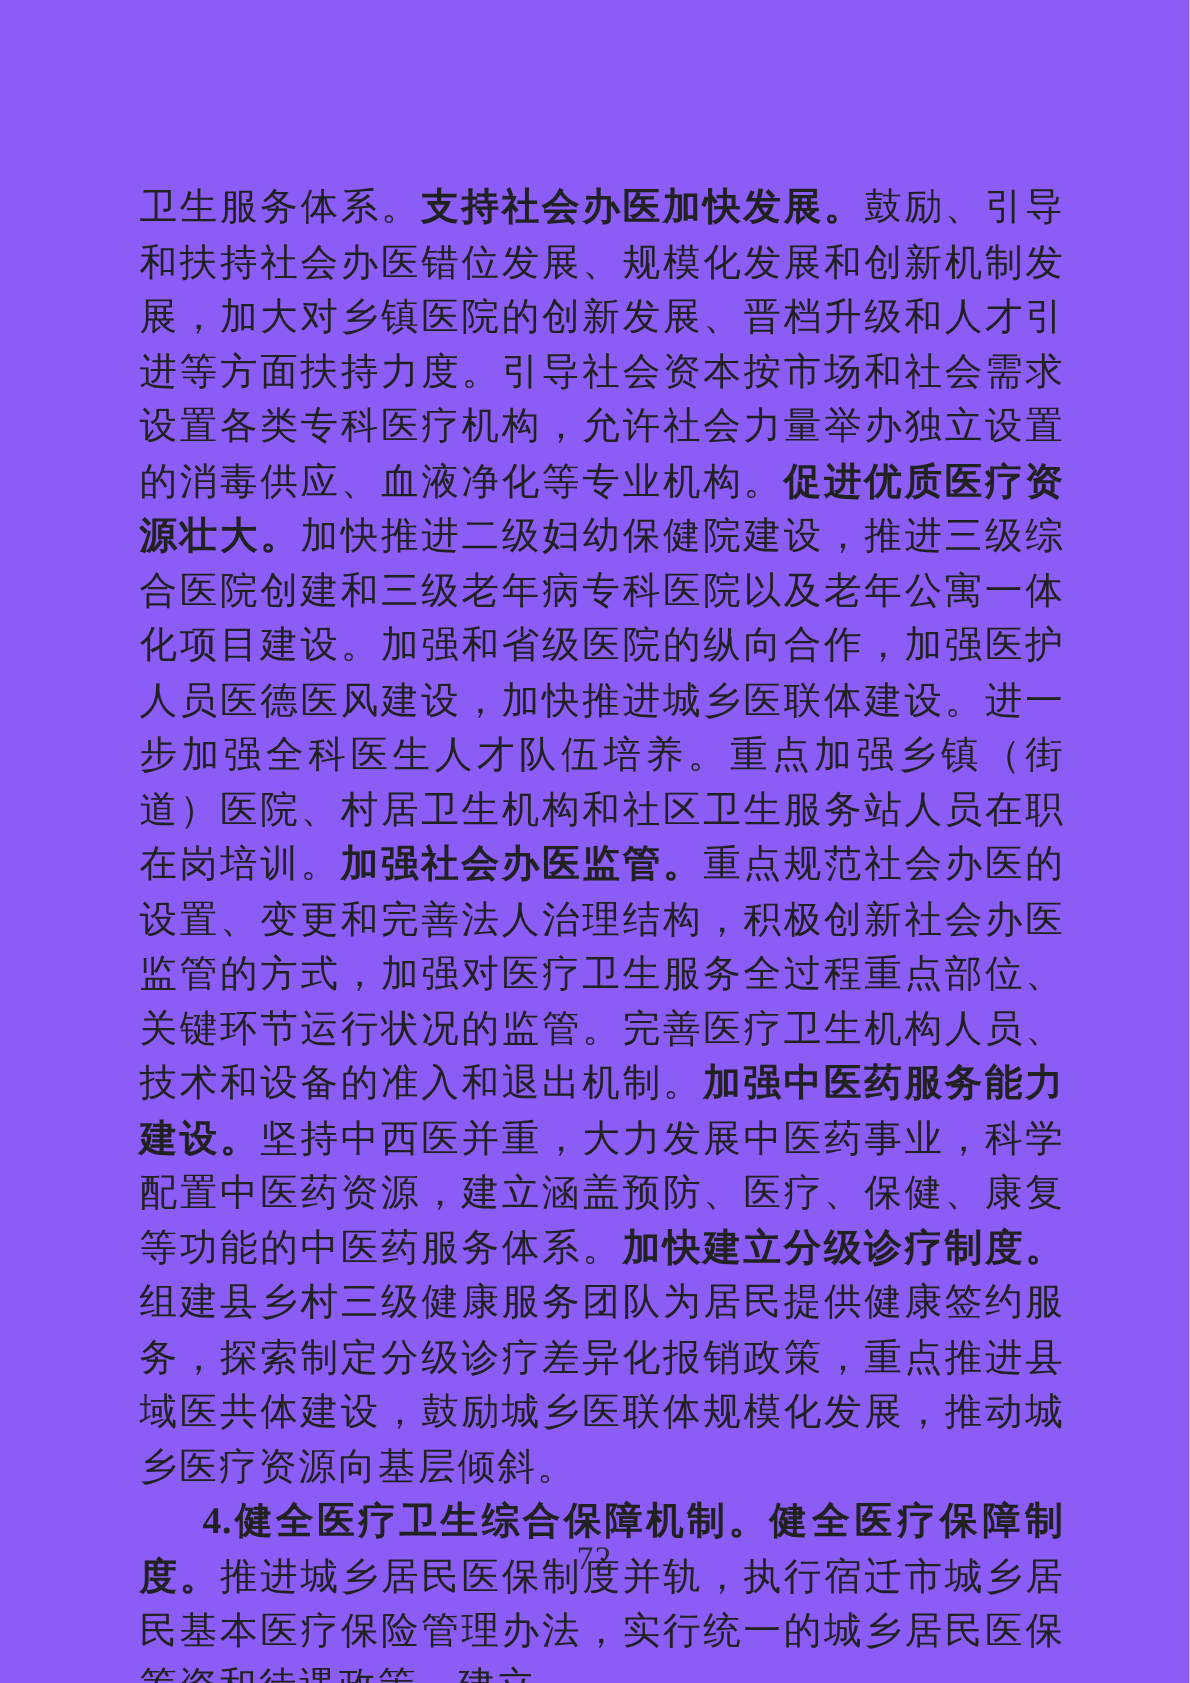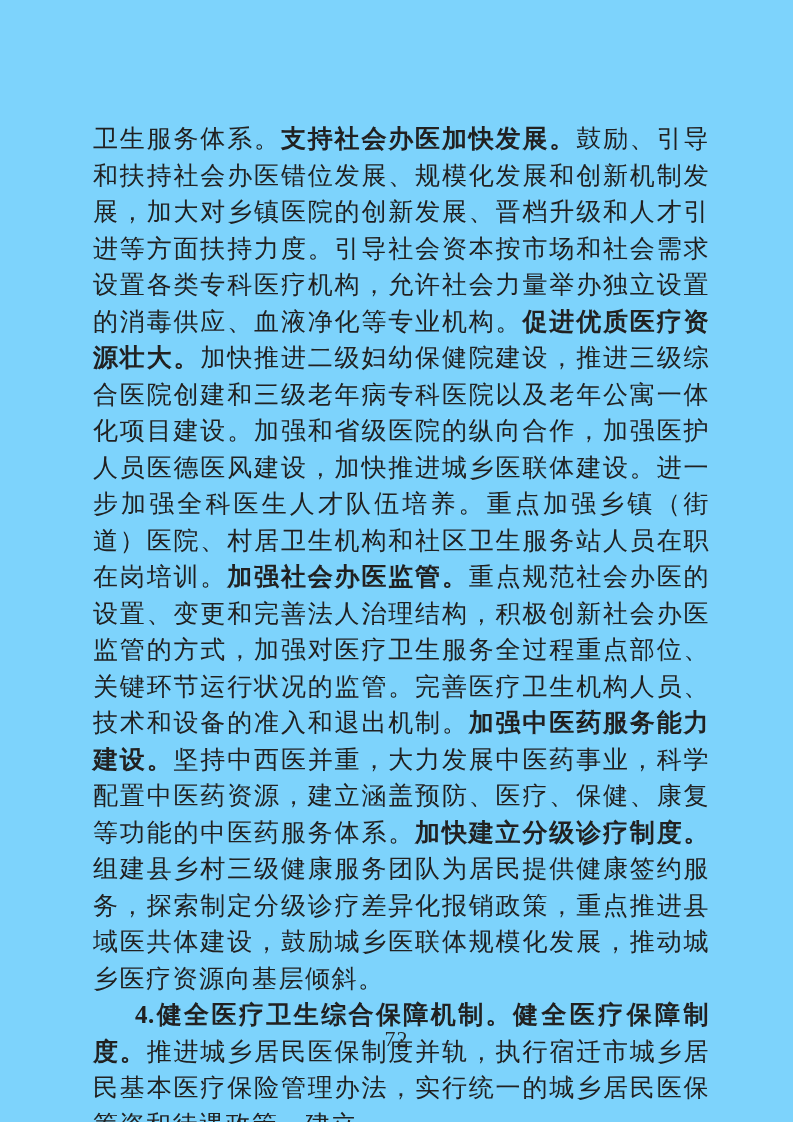--- a/index.html
+++ b/index.html
@@ -4,21 +4,21 @@
 <style>
   html, body {
     margin: 0;
     padding: 0;
     background: #ffffff;
   }
   .page {
     position: relative;
     width: 793px;
     height: 1122px;
-    background: #7dd3fc;
+    background: #8b5cf6;
     overflow: hidden;
     font-family: "Liberation Serif", "DejaVu Serif", serif;
     color: #212121;
   }
   .content {
     position: absolute;
     left: 93px;
     top: 121px;
     width: 617px;
   }

